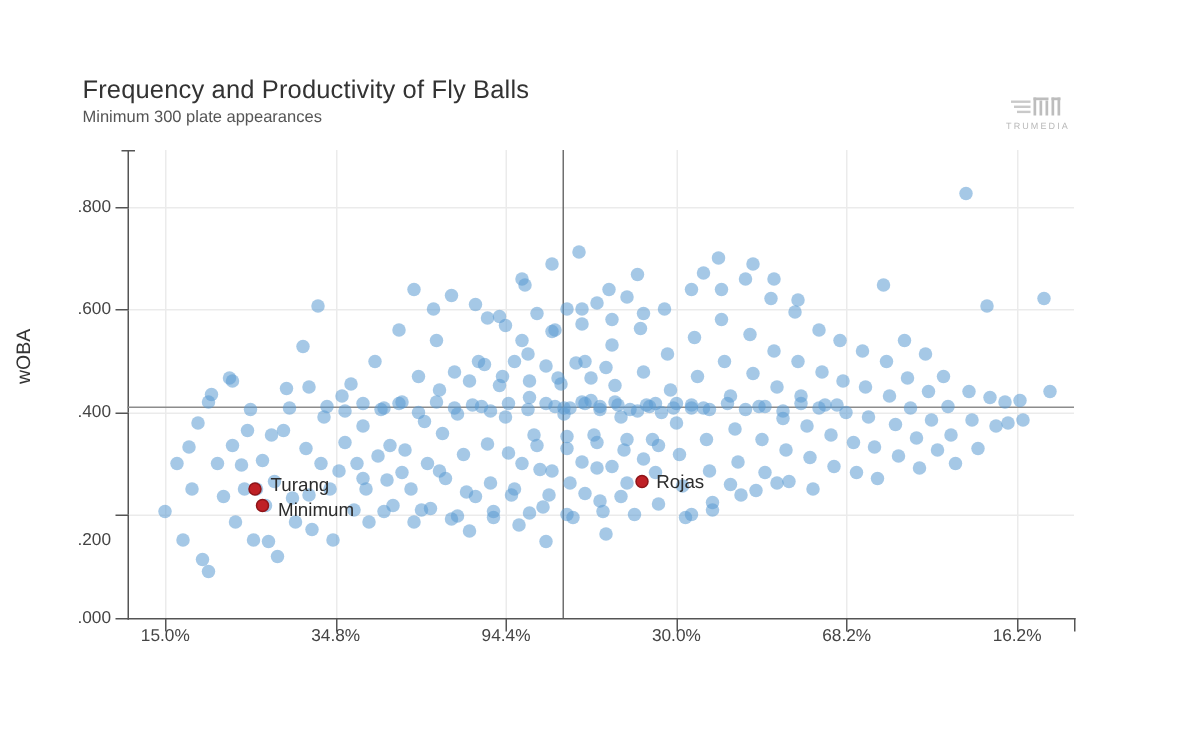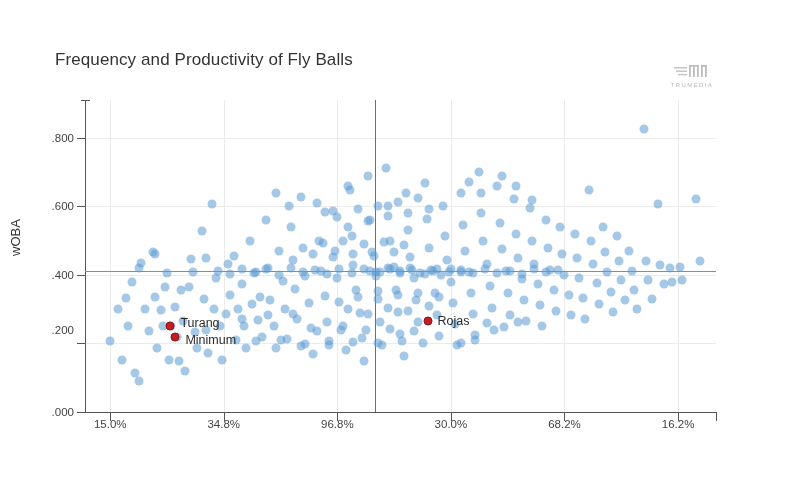--- a/index.html
+++ b/index.html
@@ -84,20 +84,21 @@
     position:absolute;left:0;top:465px;width:800px;text-align:center;
     font-size:13px;color:#333;
   }
 </style>
 </head>
 <body>
 
 <div id="root">
 
   <div class="chart-title">Frequency and Productivity of Fly Balls</div>
+  <div class="chart-subtitle">Minimum 300 plate appearances</div>
 
   <div class="brand">
     <svg class="brand-mark" viewBox="0 0 38 16">
       <rect x="0" y="3" width="13" height="1.6" fill="#c9c9c9"></rect>
       <rect x="2" y="6.4" width="11" height="1.6" fill="#c9c9c9"></rect>
       <rect x="4" y="9.8" width="9" height="1.6" fill="#c9c9c9"></rect>
       <rect x="15" y="1" width="10" height="1.8" fill="#bdbdbd"></rect>
       <rect x="15" y="1" width="1.8" height="12" fill="#bdbdbd"></rect>
       <rect x="19" y="3" width="1.8" height="10" fill="#bdbdbd"></rect>
       <rect x="23" y="3" width="1.8" height="10" fill="#bdbdbd"></rect>
@@ -112,39 +113,39 @@
 
   <div class="plot" id="plot">
     <div class="axis-line axis-y"></div>
     <div class="axis-line axis-x"></div>
     <div class="axis-line axis-cap-top"></div>
     <div class="axis-line axis-cap-right"></div>
   <div class="tick-y" style="top: 312px;"></div>
       <div class="ylabel-txt" style="top: 312px;">.000</div>
       <div class="gridline-h" style="top: 243.429px;"></div>
       <div class="tick-y" style="top: 243.429px;"></div>
-      <div class="ylabel-txt" style="top: 230px;">.200</div>
+      <div class="ylabel-txt" style="top: 260px;">.200</div>
       <div class="gridline-h" style="top: 174.857px;"></div>
       <div class="tick-y" style="top: 174.857px;"></div>
       <div class="ylabel-txt" style="top: 174.857px;">.400</div>
       <div class="gridline-h" style="top: 106.286px;"></div>
       <div class="tick-y" style="top: 106.286px;"></div>
       <div class="ylabel-txt" style="top: 106.286px;">.600</div>
       <div class="gridline-h" style="top: 37.7143px;"></div>
       <div class="tick-y" style="top: 37.7143px;"></div>
       <div class="ylabel-txt" style="top: 37.7143px;">.800</div>
       <div class="gridline-v" style="left: 25.2127px;"></div>
       <div class="tick-x" style="left: 25.2127px;"></div>
       <div class="xlabel-txt" style="left: 25.2127px;">15.0%</div>
       <div class="gridline-v" style="left: 138.784px;"></div>
       <div class="tick-x" style="left: 138.784px;"></div>
       <div class="xlabel-txt" style="left: 138.784px;">34.8%</div>
       <div class="gridline-v" style="left: 252.355px;"></div>
       <div class="tick-x" style="left: 252.355px;"></div>
-      <div class="xlabel-txt" style="left: 252.355px;">96.8%</div>
+      <div class="xlabel-txt" style="left: 252.355px;">94.4%</div>
       <div class="gridline-v" style="left: 365.925px;"></div>
       <div class="tick-x" style="left: 365.925px;"></div>
       <div class="xlabel-txt" style="left: 365.925px;">30.0%</div>
       <div class="gridline-v" style="left: 479.496px;"></div>
       <div class="tick-x" style="left: 479.496px;"></div>
       <div class="xlabel-txt" style="left: 479.496px;">68.2%</div>
       <div class="gridline-v" style="left: 593.067px;"></div>
       <div class="tick-x" style="left: 593.067px;"></div>
       <div class="xlabel-txt" style="left: 593.067px;">16.2%</div>
       <div class="ref-h" style="top: 170.743px;"></div>

